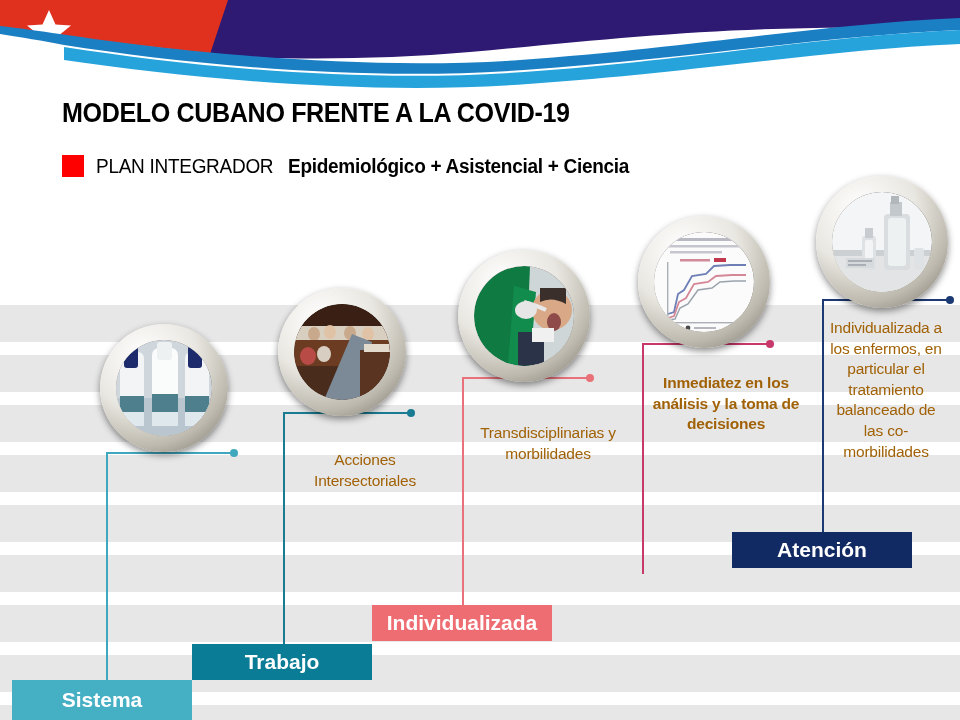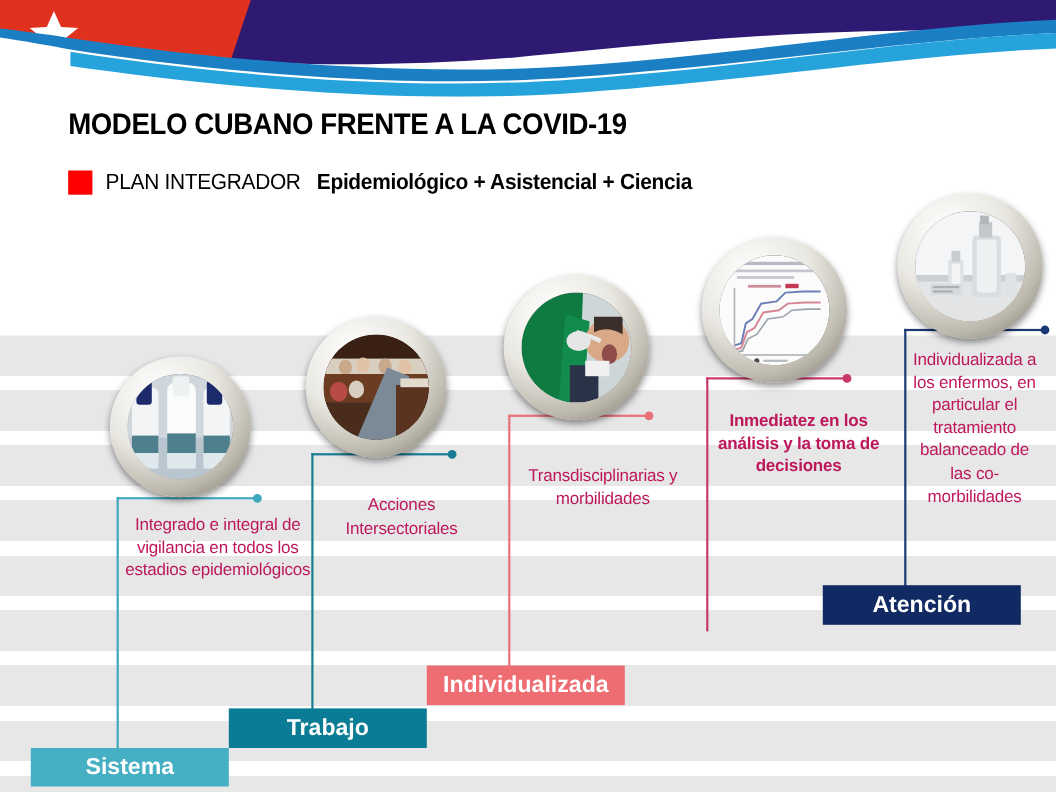--- a/index.html
+++ b/index.html
@@ -34,32 +34,32 @@
       to bottom,
       #e7e7e7 0px, #e7e7e7 37px,
       #ffffff 37px, #ffffff 50px
     );
   }
 
   
   .bar{
     position:absolute;display:flex;align-items:center;justify-content:center;
     color:#ffffff;font-weight:bold;font-size:21px;letter-spacing:0px;
-    box-sizing:border-box;white-space:nowrap;margin-left:16px;
+    box-sizing:border-box;white-space:nowrap;
   }
 
   
   .conn{position:absolute;}
   .conn .vline{position:absolute;width:2px;}
   .conn .hline{position:absolute;height:2px;}
   .conn .dot{position:absolute;width:8px;height:8px;border-radius:50%;}
 
   
   .callout{
-    position:absolute;text-align:center;color:#be185d;
+    position:absolute;text-align:center;color:#a16207;
     font-size:15.5px;line-height:1.33;
     letter-spacing:-0.2px;
   }
 
   
   .bubble{position:absolute;border-radius:50%;}
   .bubble .ringout{
     position:absolute;left:0;top:0;width:100%;height:100%;border-radius:50%;
     background:radial-gradient(circle at 34% 26%, #ffffff 0%, #e9e7e1 42%, #bdb9ae 70%, #8e8a80 88%, #6e6a62 100%);
     box-shadow:0 3px 7px rgba(0,0,0,.45);
@@ -128,21 +128,20 @@
     <div class="hline" style="left:0;top:0;width:128px;background:#C9386B;"></div>
     <div class="dot" style="left:124px;top:-3px;background:#C9386B;"></div>
   </div>
 
   <div class="conn" style="left:822px;top:299px;width:130px;height:238px;">
     <div class="vline" style="left:0;top:0;height:238px;background:#1B3A74;"></div>
     <div class="hline" style="left:0;top:0;width:128px;background:#1B3A74;"></div>
     <div class="dot" style="left:124px;top:-3px;background:#1B3A74;"></div>
   </div>
 
-  <div class="callout" style="left:112px;top:468px;width:172px;">Integrado e integral de vigilancia en todos los estadios epidemiológicos</div>
 
   <div class="callout" style="left:300px;top:450px;width:130px;">Acciones Intersectoriales</div>
 
   <div class="callout" style="left:468px;top:423px;width:160px;">Transdisciplinarias y morbilidades</div>
 
   <div class="callout" style="left:650px;top:373px;width:152px;font-weight:bold;">Inmediatez en los análisis y la toma de decisiones</div>
 
   <div class="callout" style="left:826px;top:318px;width:120px;">Individualizada a los enfermos, en particular el tratamiento balanceado de las co-morbilidades</div>
 
   <div class="bubble" style="left:100px;top:324px;width:128px;height:128px;">
@@ -287,21 +286,21 @@
             <rect x="14" y="66" width="28" height="10" fill="#d6dadd"></rect>
             <rect x="16" y="68" width="24" height="2" fill="#a9afb4"></rect>
             <rect x="16" y="72" width="18" height="2" fill="#a9afb4"></rect>
             <rect x="82" y="56" width="10" height="22" rx="2" fill="#dfe2e4"></rect>
           </g>
         </svg>
       </div>
     </div>
   </div>
 
-  <div class="bar" style="left:12px;top:680px;width:180px;height:35px;background:#45AFC4;">Sistema</div>
+  <div class="bar" style="left:12px;top:680px;width:180px;height:40px;background:#45AFC4;">Sistema</div>
 
   <div class="bar" style="left:192px;top:644px;width:180px;height:36px;background:#0A7C95;">Trabajo</div>
 
   <div class="bar" style="left:372px;top:605px;width:180px;height:36px;background:#EE6D72;">Individualizada</div>
 
 
   <div class="bar" style="left:732px;top:532px;width:180px;height:36px;background:#122A63;">Atención</div>
 
 </div>
 

